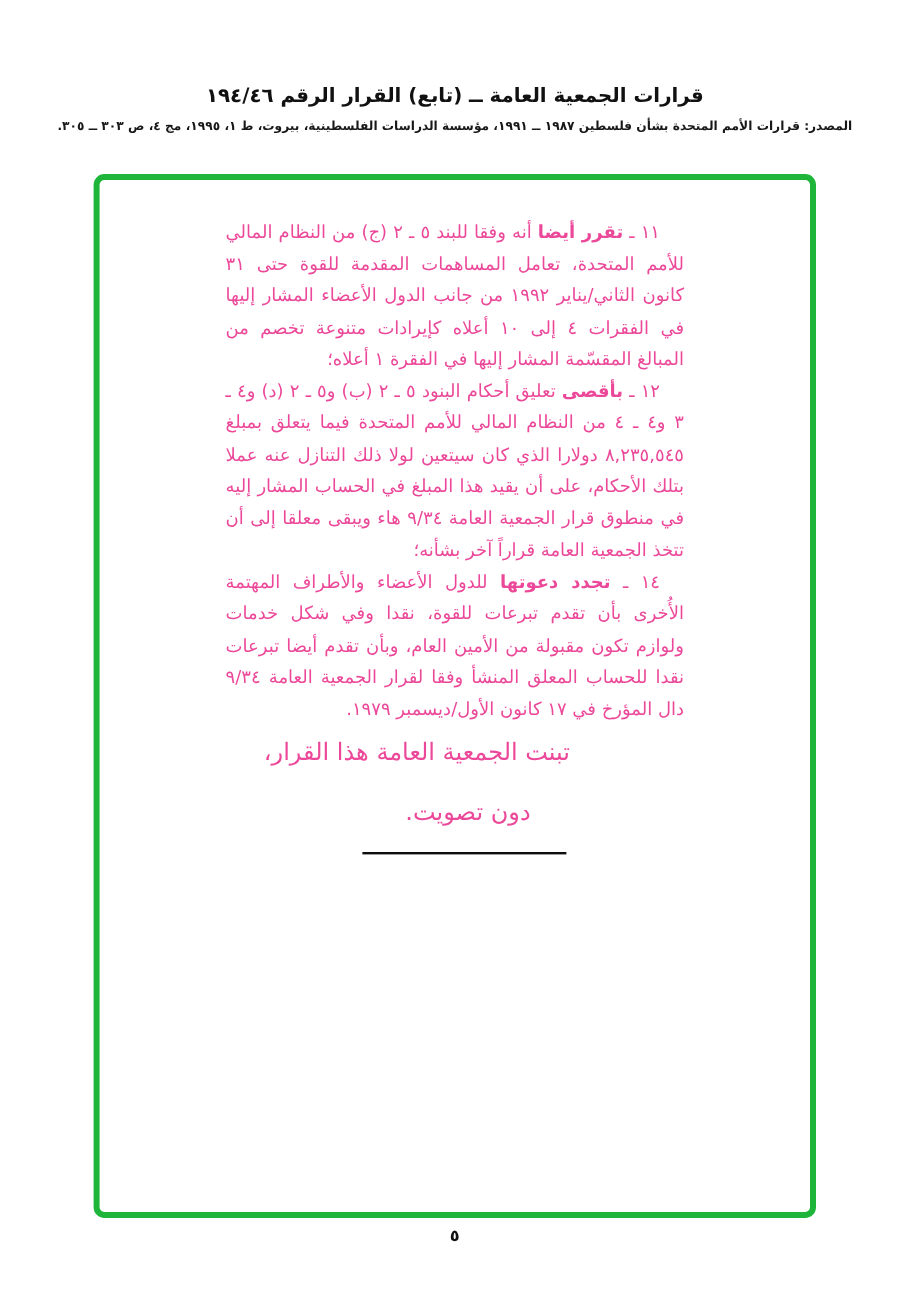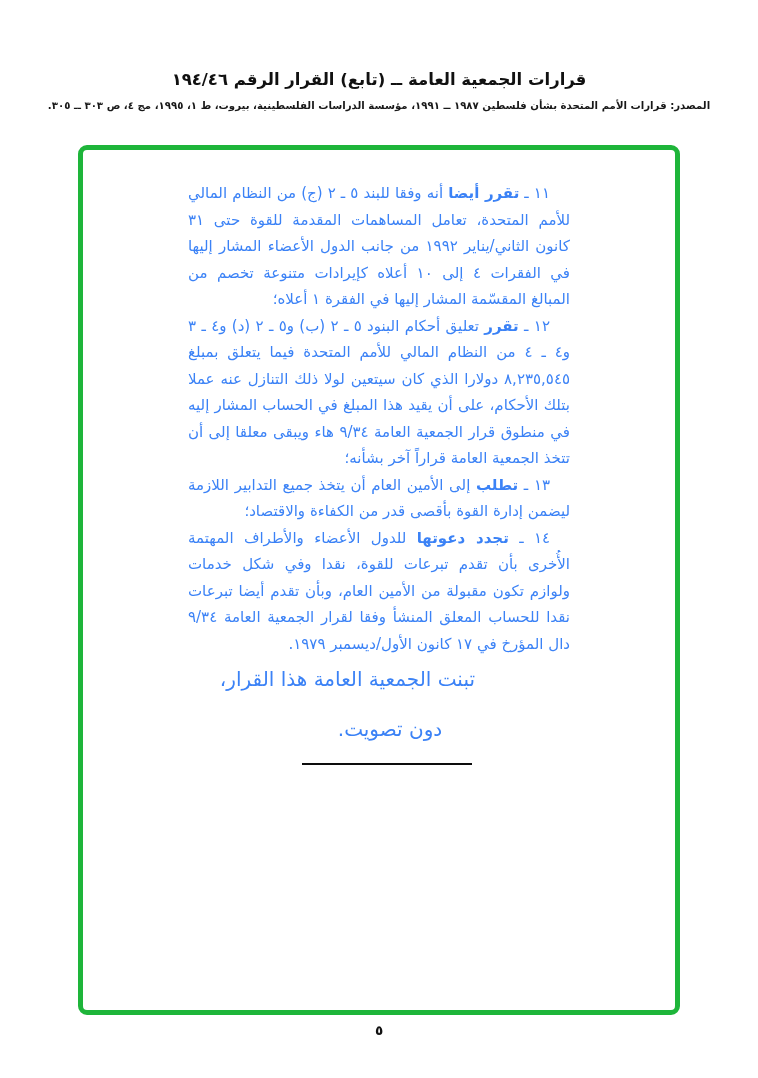--- a/index.html
+++ b/index.html
@@ -14,21 +14,21 @@
   .doc-source{
     margin-top:10px;font-size:10.4px;font-weight:bold;color:#181818;
     padding:0 28px;white-space:nowrap;transform:scaleX(.98);
   }
   .green-frame{
     position:absolute;left:78px;top:145px;width:602px;height:870px;
     border:5px solid #1eb53a;border-radius:9px;box-sizing:border-box;background:#fff;
   }
   .text-col{
     width:382px;margin:30px auto 0 auto;font-size:15px;line-height:26.5px;
-    text-align:justify;color:#3b82f6;
+    text-align:justify;color:#ec4899;
   }
   .para{margin:0;text-indent:20px;}
   .para b{font-weight:bold;}
   .closing{
     width:170px;margin:9px 95px 0 auto;font-size:20px;line-height:26.5px;text-align:right;
   }
   .closing .c-line{white-space:nowrap;}
   .closing .c-last{text-align:center;margin-top:23px;}
   .end-rule{
     width:170px;border:0;border-top:2px solid #0d0d0d;height:0;
@@ -47,23 +47,22 @@
   <div class="doc-header">
     <h1 class="doc-title">قرارات الجمعية العامة ــ (تابع) القرار الرقم ١٩٤/٤٦</h1>
     <div class="doc-source">المصدر: قرارات الأمم المتحدة بشأن فلسطين ١٩٨٧ ــ ١٩٩١، مؤسسة الدراسات الفلسطينية، بيروت، ط ١، ١٩٩٥، مج ٤، ص ٣٠٣ ــ ٣٠٥.</div>
   </div>
 
   <div class="green-frame" style="border-color: rgb(30, 181, 58);">
     <div class="text-col">
 
       <p class="para"><span>١١</span><span> ـ </span><b>تقرر أيضا</b><span> أنه وفقا للبند ٥ ـ ٢ (ج) من النظام المالي للأمم المتحدة، تعامل المساهمات المقدمة للقوة حتى ٣١ كانون الثاني/يناير ١٩٩٢ من جانب الدول الأعضاء المشار إليها في الفقرات ٤ إلى ١٠ أعلاه كإيرادات متنوعة تخصم من المبالغ المقسّمة المشار إليها في الفقرة ١ أعلاه؛</span></p>
 
-      <p class="para"><span>١٢</span><span> ـ </span><b>تقرر</b><span> تعليق أحكام البنود ٥ ـ ٢ (ب) و٥ ـ ٢ (د) و٤ ـ ٣ و٤ ـ ٤ من النظام المالي للأمم المتحدة فيما يتعلق بمبلغ ٨,٢٣٥,٥٤٥ دولارا الذي كان سيتعين لولا ذلك التنازل عنه عملا بتلك الأحكام، على أن يقيد هذا المبلغ في الحساب المشار إليه في منطوق قرار الجمعية العامة ٩/٣٤ هاء ويبقى معلقا إلى أن تتخذ الجمعية العامة قراراً آخر بشأنه؛</span></p>
+      <p class="para"><span>١٢</span><span> ـ </span><b>بأقصى</b><span> تعليق أحكام البنود ٥ ـ ٢ (ب) و٥ ـ ٢ (د) و٤ ـ ٣ و٤ ـ ٤ من النظام المالي للأمم المتحدة فيما يتعلق بمبلغ ٨,٢٣٥,٥٤٥ دولارا الذي كان سيتعين لولا ذلك التنازل عنه عملا بتلك الأحكام، على أن يقيد هذا المبلغ في الحساب المشار إليه في منطوق قرار الجمعية العامة ٩/٣٤ هاء ويبقى معلقا إلى أن تتخذ الجمعية العامة قراراً آخر بشأنه؛</span></p>
 
-      <p class="para"><span>١٣</span><span> ـ </span><b>تطلب</b><span> إلى الأمين العام أن يتخذ جميع التدابير اللازمة ليضمن إدارة القوة بأقصى قدر من الكفاءة والاقتصاد؛</span></p>
 
       <p class="para"><span>١٤</span><span> ـ </span><b>تجدد دعوتها</b><span> للدول الأعضاء والأطراف المهتمة الأُخرى بأن تقدم تبرعات للقوة، نقدا وفي شكل خدمات ولوازم تكون مقبولة من الأمين العام، وبأن تقدم أيضا تبرعات نقدا للحساب المعلق المنشأ وفقا لقرار الجمعية العامة ٩/٣٤ دال المؤرخ في ١٧ كانون الأول/ديسمبر ١٩٧٩.</span></p>
 
       <div class="closing">
         <div class="c-line">تبنت الجمعية العامة هذا القرار،</div>
         <div class="c-line c-last">دون تصويت.</div>
       </div>
 
       <hr class="end-rule">
 

